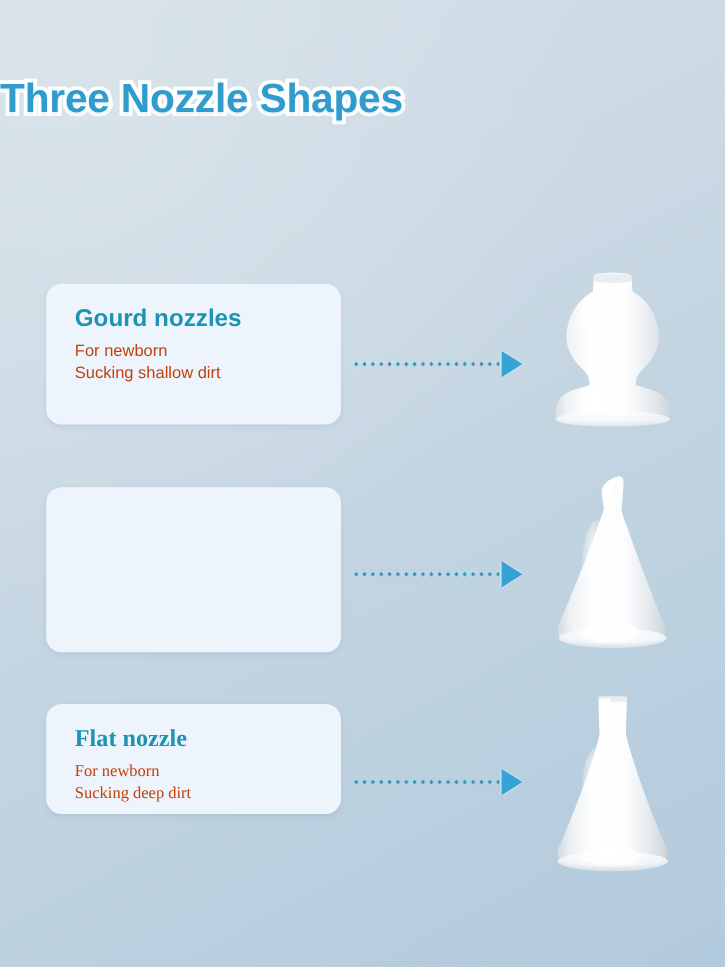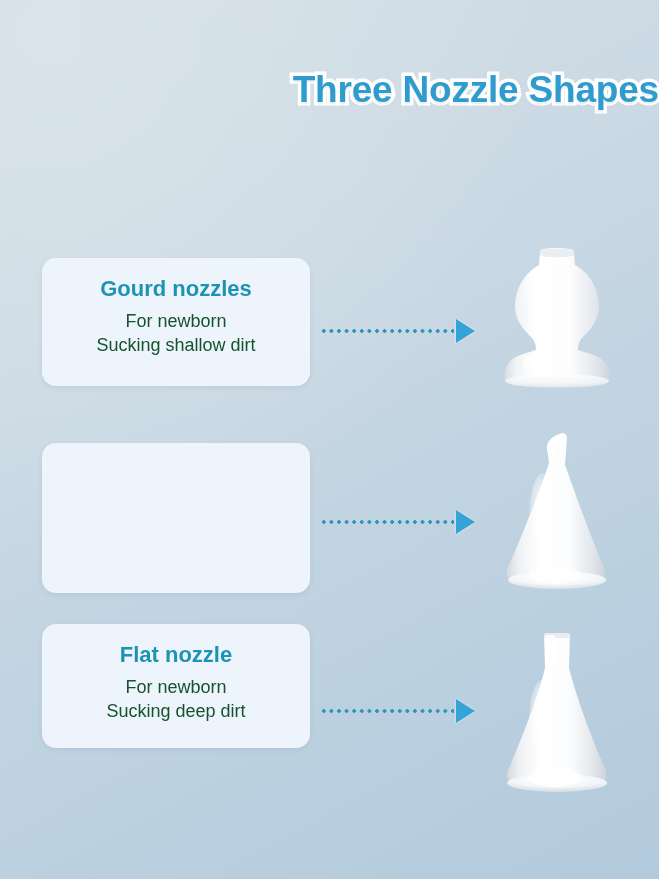--- a/index.html
+++ b/index.html
@@ -23,21 +23,21 @@
       linear-gradient(152deg, #d5e0e8 0%, #cbd9e4 35%, #bed2e0 66%, #b2cadd 100%);
     overflow: hidden;
   }
 
   
   .title-block {
     position: absolute;
     left: 0;
     top: 68px;
     width: 659px;
-    text-align: right;
+    text-align: left;
     line-height: 1.18;
   }
   .title-line {
     display: block;
     font-size: 37px;
     font-weight: bold;
     letter-spacing: -0.2px;
     color: #2f9ccd;
     -webkit-text-stroke: 7px #ffffff;
     paint-order: stroke fill;
@@ -47,40 +47,40 @@
   }
 
   
   .card {
     position: absolute;
     left: 42px;
     width: 268px;
     box-sizing: border-box;
     background: #eef4fb;
     border-radius: 14px;
-    padding: 14px 8px 15px;
-    text-align: center;
+    padding: 14px 26px 15px;
+    text-align: left;
     box-shadow: 0 2px 5px rgba(110,140,165,0.17);
   }
   #card-0 { top: 258px; height: 128px; }
   #card-1 { top: 443px; height: 150px; }
-  #card-2 { top: 624px; height: 124px; }
+  #card-2 { top: 640px; height: 100px; font-family: Liberation Serif, serif; }
 
   .card-heading {
     display: block;
     font-size: 22px;
     font-weight: bold;
     color: #1d93b4;
     margin: 4px 0 9px;
     line-height: 1.15;
   }
   .card-body {
     display: block;
-    font-size: 18px;
-    color: #14532d;
+    font-size: 15px;
+    color: #c2410c;
     line-height: 1.32;
     white-space: pre-line;
   }
 
   
   .connector {
     position: absolute;
     left: 320px;
     width: 155px;
     height: 26px;

